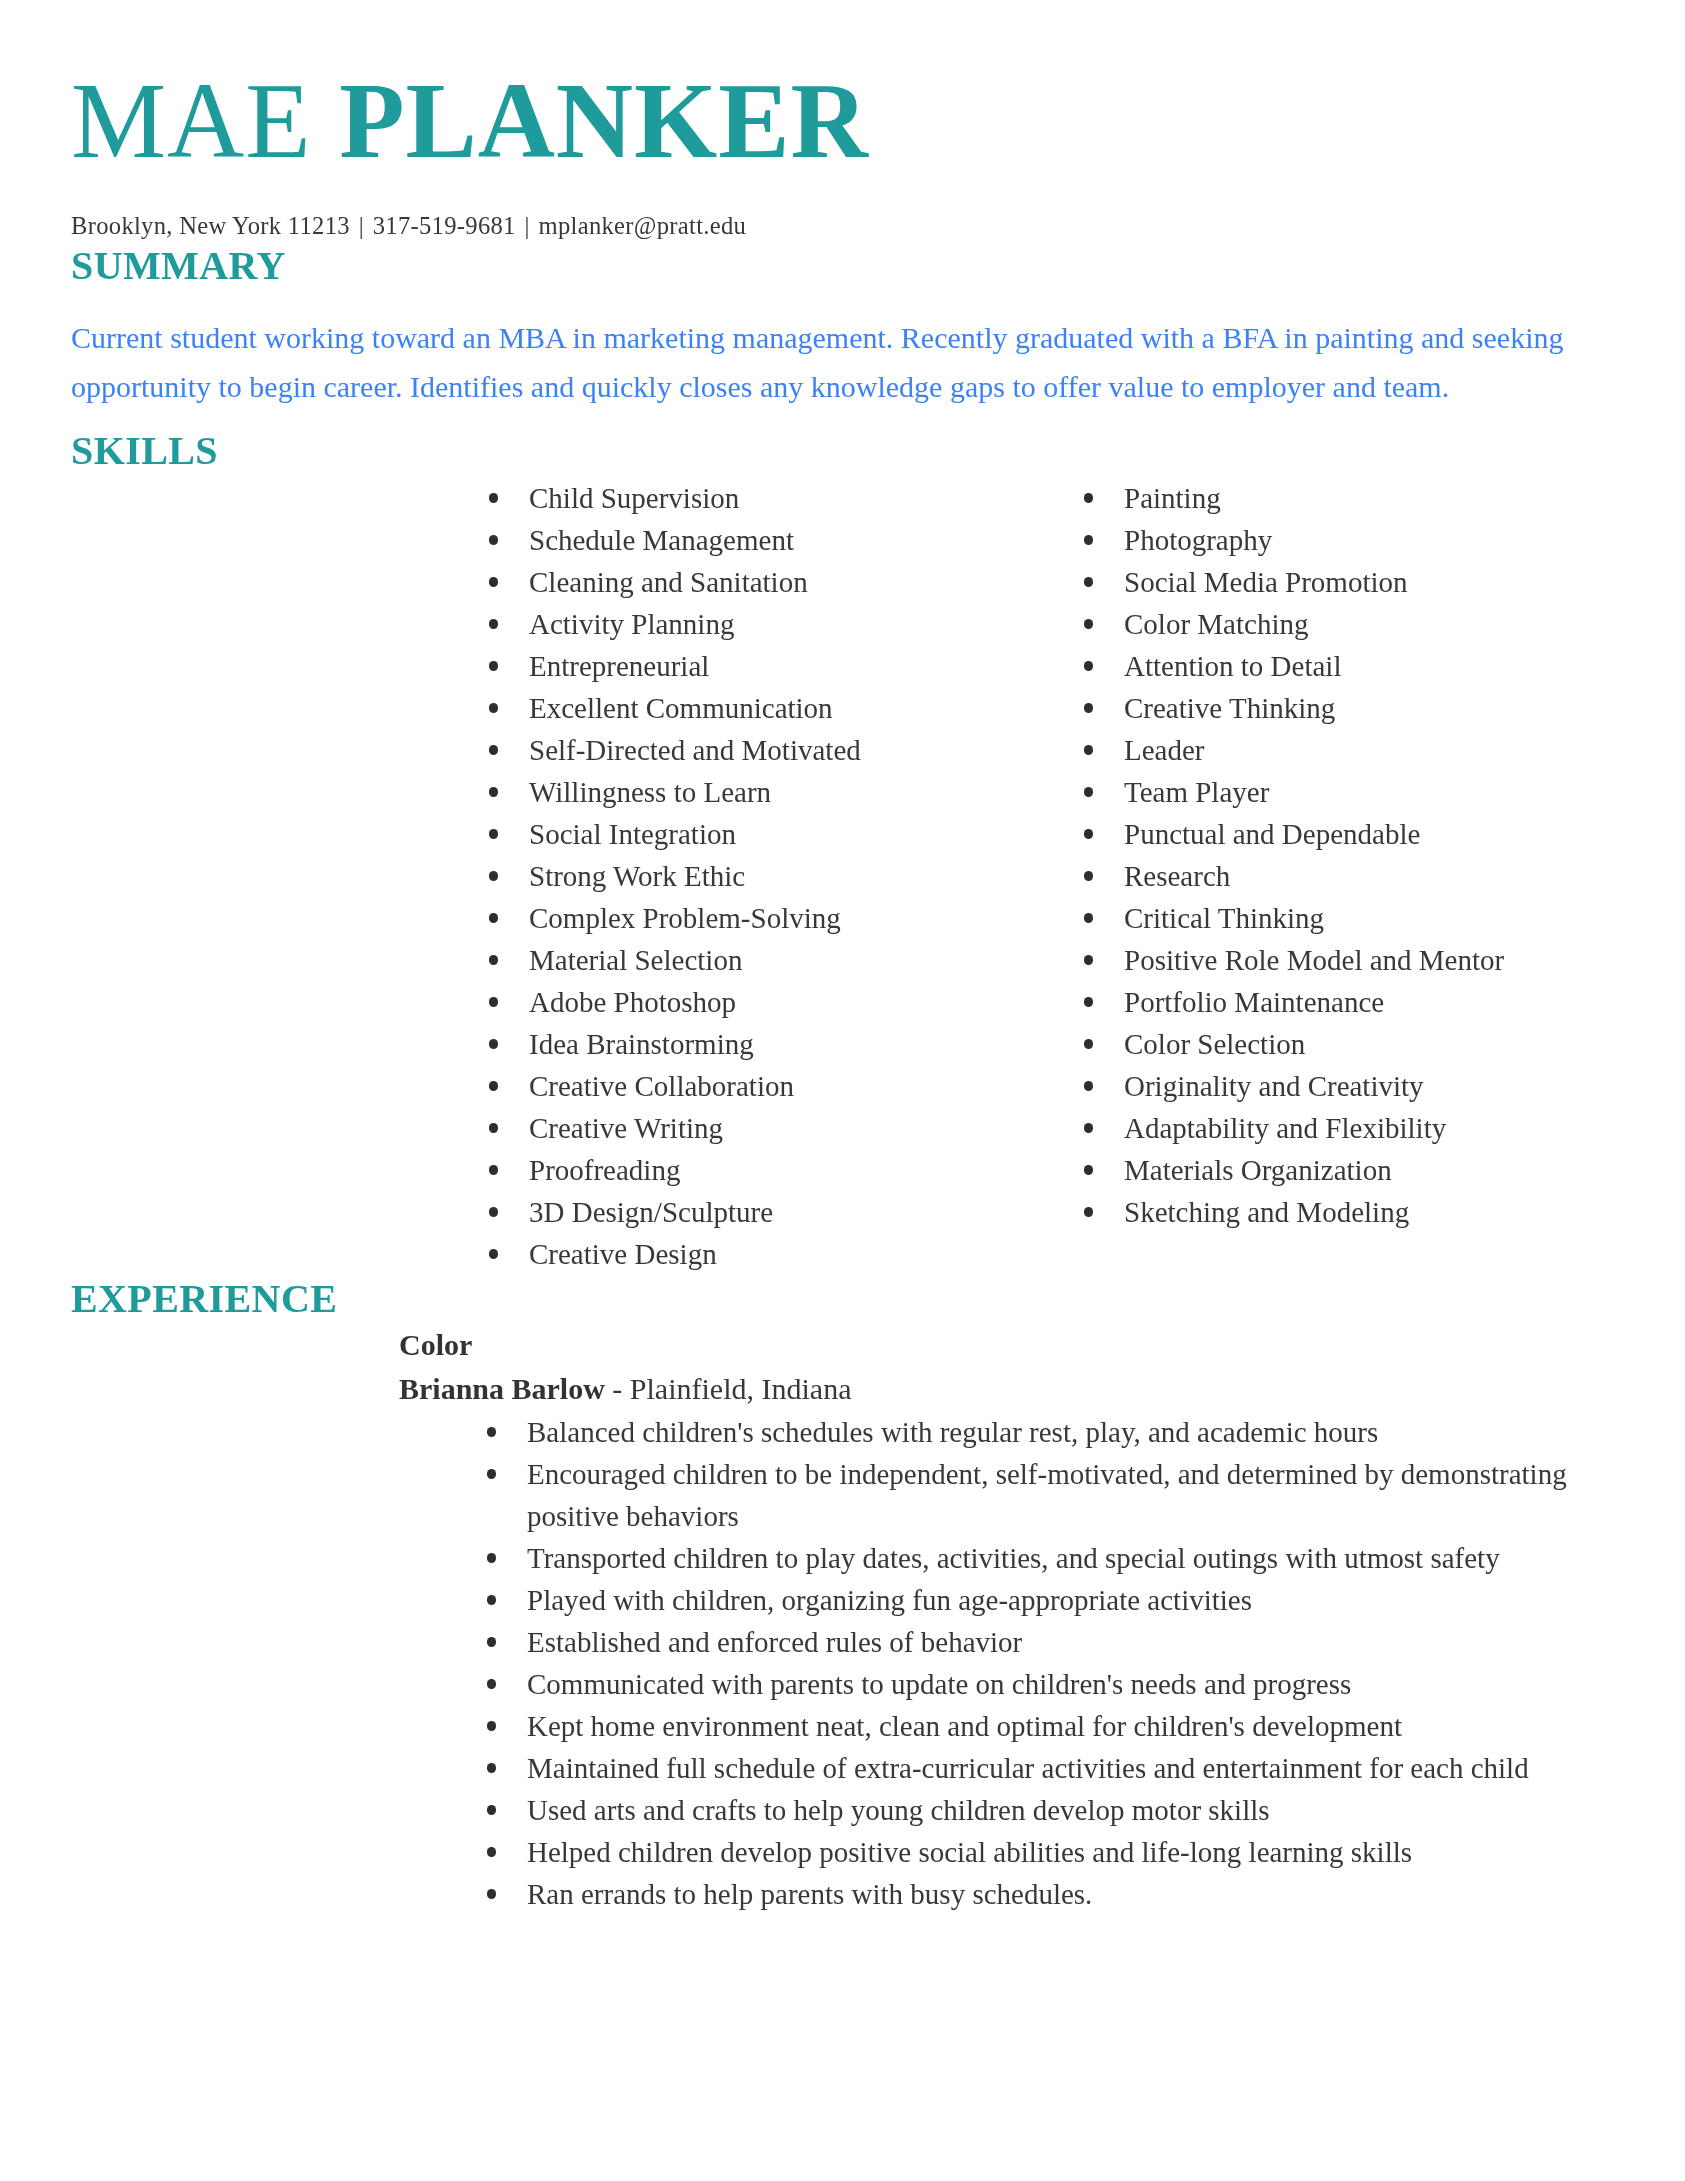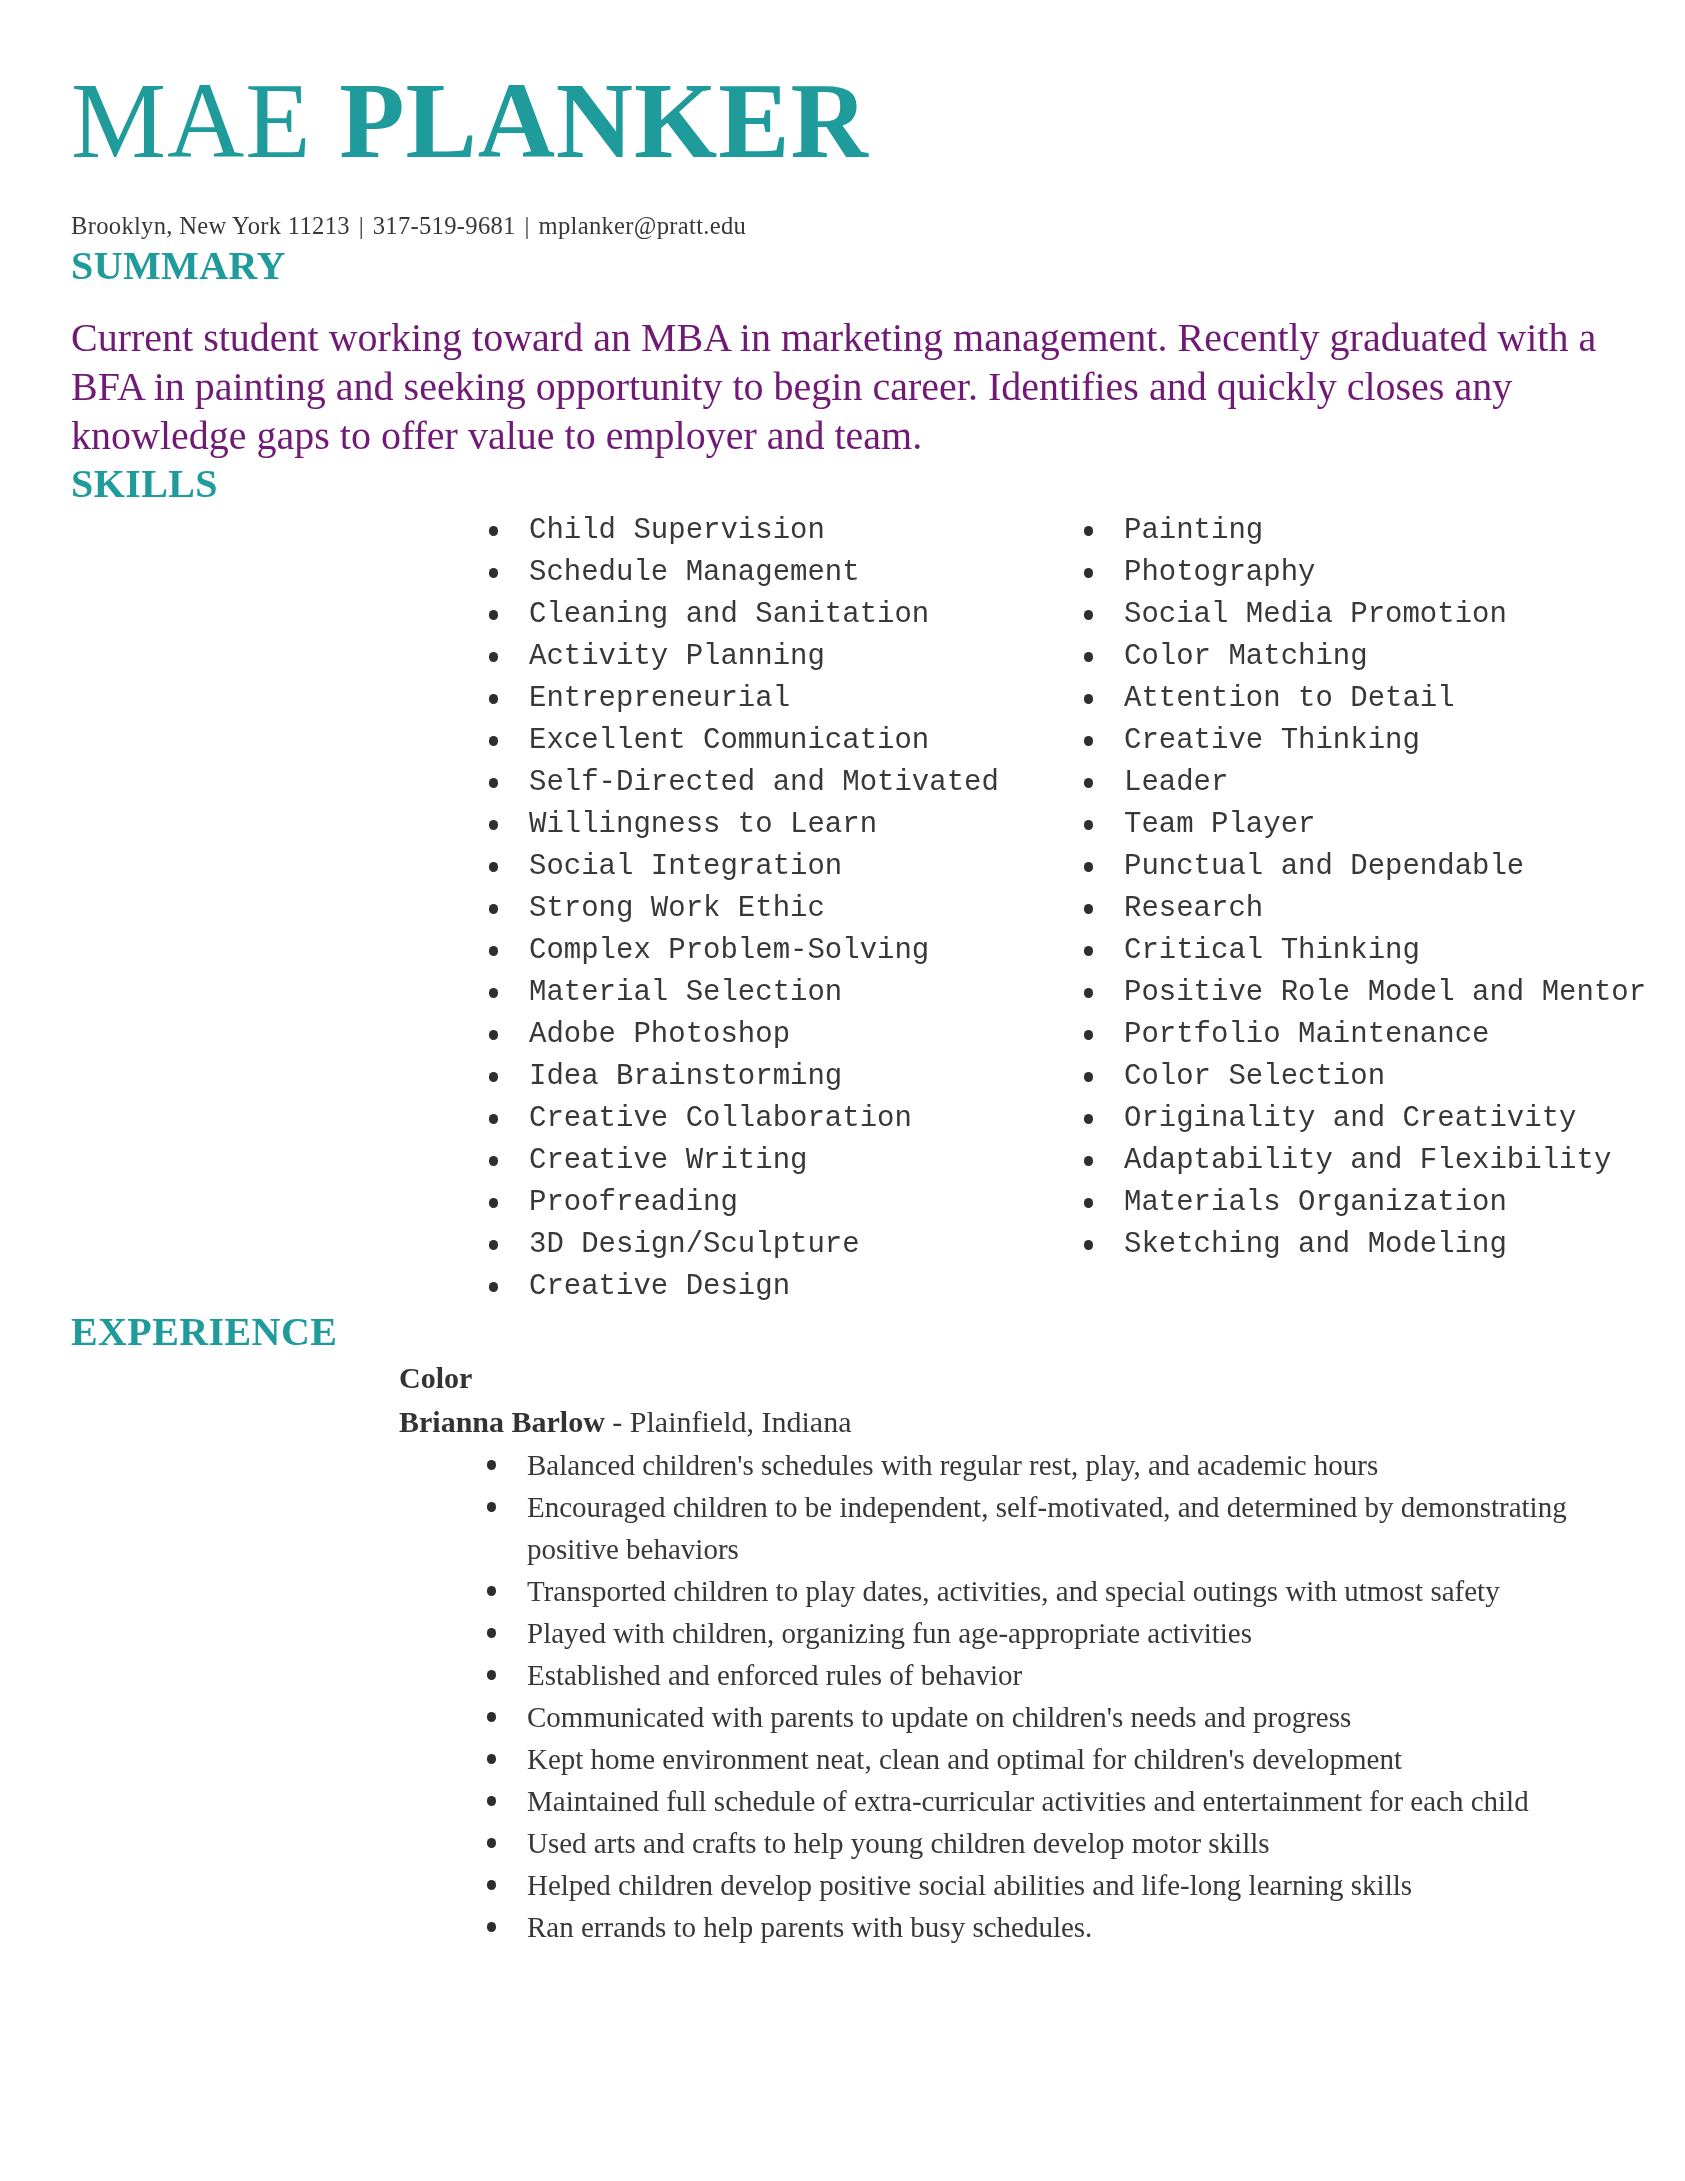--- a/index.html
+++ b/index.html
@@ -44,24 +44,24 @@
     font-size: 40px;
     line-height: 1.2;
     font-weight: 700;
     letter-spacing: 0.4px;
   }
   .summary-heading    { margin-top: 63px; }
   .skills-heading     { margin-top: 35px; }
   .experience-heading { margin-top: 39px; }
   
   .summary-text {
-    margin: 23px 0 0 0;
-    font-size: 40px;
+    margin: 23px 0 16px 0;
+    font-size: 30px;
     line-height: 49px;
-    color: #701a75;
+    color: #3b82f6;
     max-width: 1584px;
   }
   
   ul.bullets {
     list-style: none;
     margin: 0;
     padding: 0;
   }
   li.bullet-item {
     position: relative;
@@ -78,21 +78,20 @@
     width: 9.7px;
     height: 9.7px;
     border-radius: 50%;
     background: #2e2e2e;
   }
   
   .skills-cols {
     display: flex;
     margin-left: 416px;
     margin-top: 1.8px;
-    font-family: Liberation Mono, monospace;
   }
   .skills-col { width: 595px; flex: none; }
   
   .job { margin-left: 328px; margin-top: 0; }
   .job-title {
     margin: 0;
     font-size: 30px;
     line-height: 44px;
     font-weight: 700;
     color: #333333;

